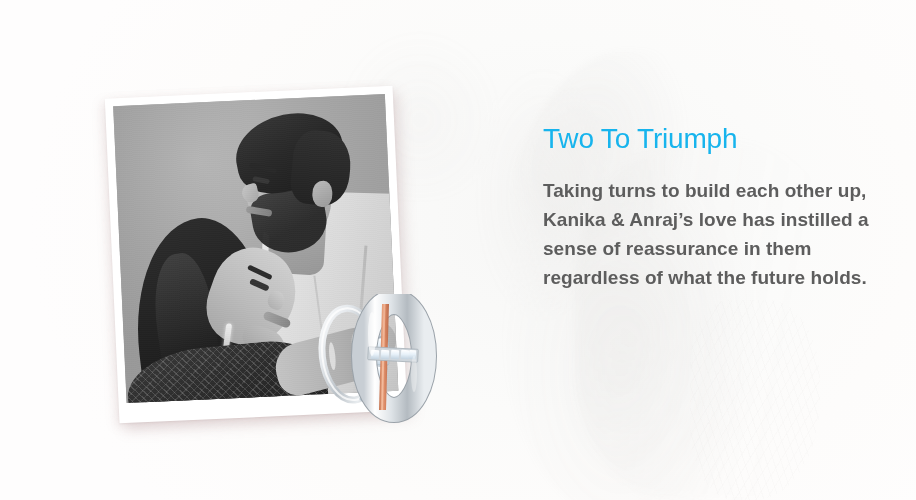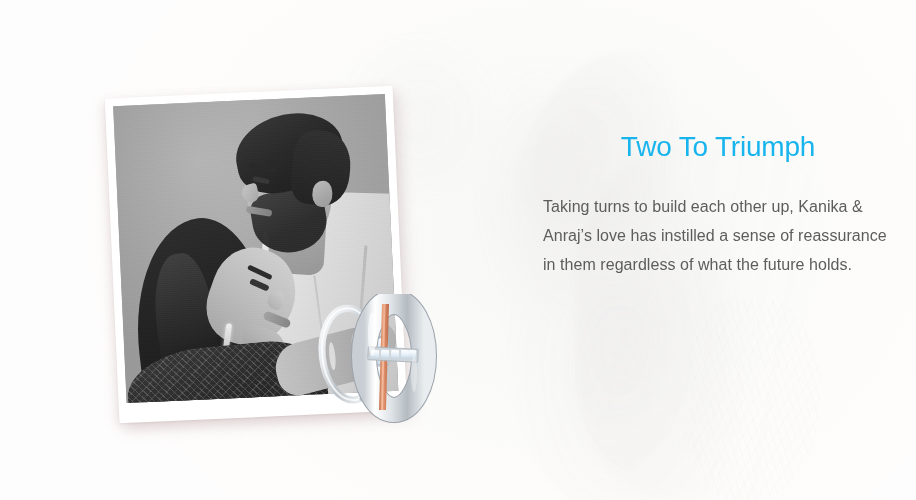--- a/index.html
+++ b/index.html
@@ -292,36 +292,35 @@
   .ring-svg { display: block; }
 
   
   .text-block {
     position: absolute;
     left: 543px;
     top: 122px;
     width: 350px;
   }
   .headline {
-    margin: 8px;
+    margin: 0;
     font-family: "Liberation Sans", sans-serif;
     font-size: 28px;
     font-weight: 400;
     line-height: 34px;
     letter-spacing: -0.2px;
     color: #17b4ed;
     white-space: nowrap;
-    text-align: center;
   }
   .bodycopy {
     margin: 0;
     padding-top: 20px;
     font-family: "Liberation Sans", sans-serif;
-    font-size: 16px;
-    font-weight: 400;
+    font-size: 19px;
+    font-weight: 700;
     line-height: 29px;
     color: #5d5d5d;
     letter-spacing: 0.05px;
     width: 345px;
   }
 </style>
 </head>
 <body>
 
 <div id="stage">

